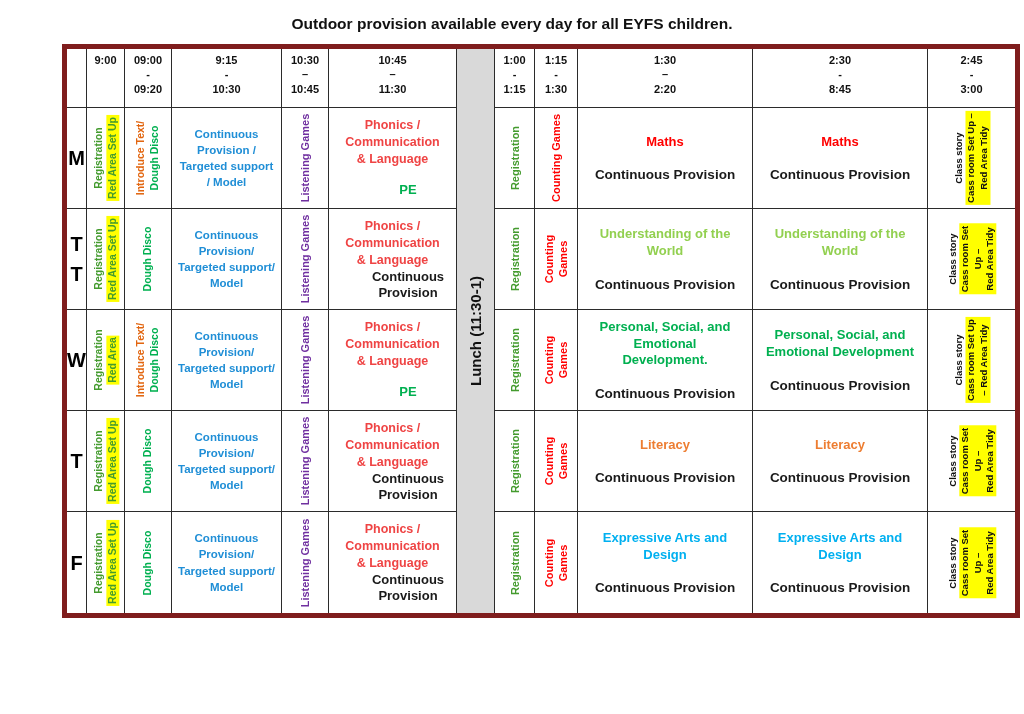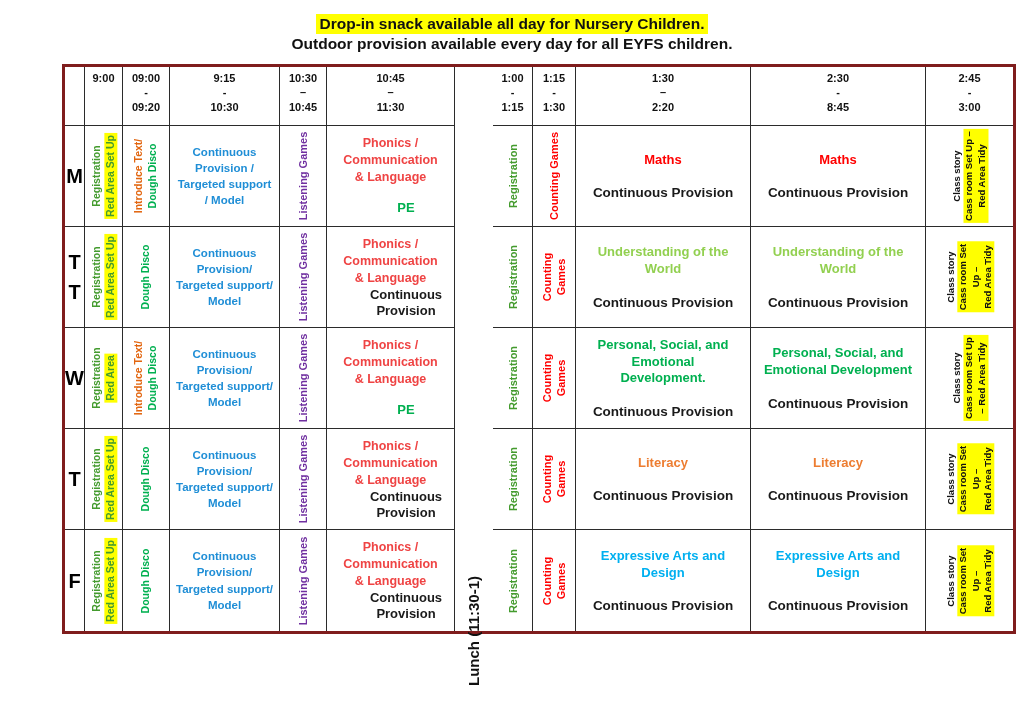--- a/index.html
+++ b/index.html
@@ -3,21 +3,21 @@
 <meta charset="utf-8">
 <style>
   html,body{margin:0;padding:0;background:#fff;width:1024px;height:714px;overflow:hidden;
     font-family:"Liberation Sans","DejaVu Sans",sans-serif;font-weight:bold;color:#111;}
   .pre{white-space:pre-line;}
   .titles{text-align:center;margin-top:14px;}
   .page-title{font-size:27px;margin:0 0 4px 0;letter-spacing:.2px;}
   .subwrap{line-height:20px;}
   .sub{font-size:15.5px;}
   .sub.hl{background:#ffff00;padding:0 3px;display:inline-block;}
-  .timetable{display:flex;margin:10px 0 0 62px;border:3px solid #7f1d1d;width:max-content;background:#fff;align-items:flex-end;}
+  .timetable{display:flex;margin:10px 0 0 62px;border:5px solid #7f1d1d;width:max-content;background:#fff;}
   .lgrid{display:grid;grid-template-columns:20px 38px 47px 110px 47px 128px;grid-template-rows:59px repeat(5,101px);}
   .rgrid{display:grid;grid-template-columns:40px 43px 175px 175px 87px;grid-template-rows:59px repeat(5,101px);}
   .cell{box-sizing:border-box;border-right:1px solid #2b2b2b;border-bottom:1px solid #2b2b2b;
     display:flex;align-items:center;justify-content:center;text-align:center;overflow:hidden;}
   .rgrid .cell:nth-child(5n){border-right:none;}
   .lgrid .cell:nth-last-child(-n+6){border-bottom:none;}
   .rgrid .cell:nth-last-child(-n+5){border-bottom:none;}
   .head{align-items:flex-start;padding-top:4px;font-size:11px;line-height:1.3;}
   .day{font-size:20px;line-height:1.5;color:#000;}
   .vcell{position:relative;}
@@ -41,21 +41,20 @@
   .sess{flex-direction:column;justify-content:center;gap:17px;padding:2px;}
   .sess .subject{font-size:13px;line-height:1.3;}
   .sess .cp{font-size:13.5px;color:#1a1a1a;}
   .lunch{width:38px;background:#d9d9d9;border-right:1px solid #2b2b2b;position:relative;box-sizing:border-box;}
   .lunch .rot{font-size:15px;color:#111;}
 </style>
 </head>
 <body>
 
 <div class="titles">
-  <div class="subwrap"><span class="sub hl">Drop-in snack available all day for Nursery Children.</span></div>
   <div class="subwrap"><span class="sub">Outdoor provision available every day for all EYFS children.</span></div>
 </div>
 
 <div class="timetable">
 
   <div class="lgrid">
 
     <div class="cell head"></div>
     <div class="cell head pre">9:00</div>
     <div class="cell head pre">09:00

